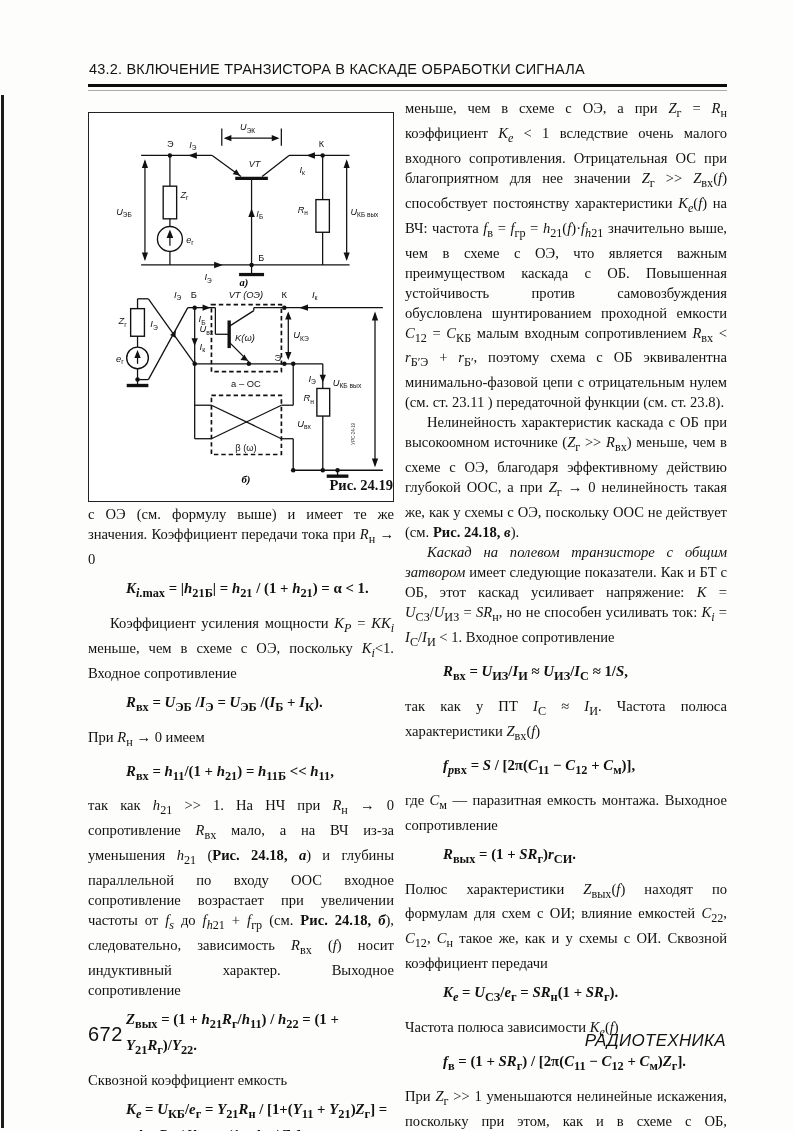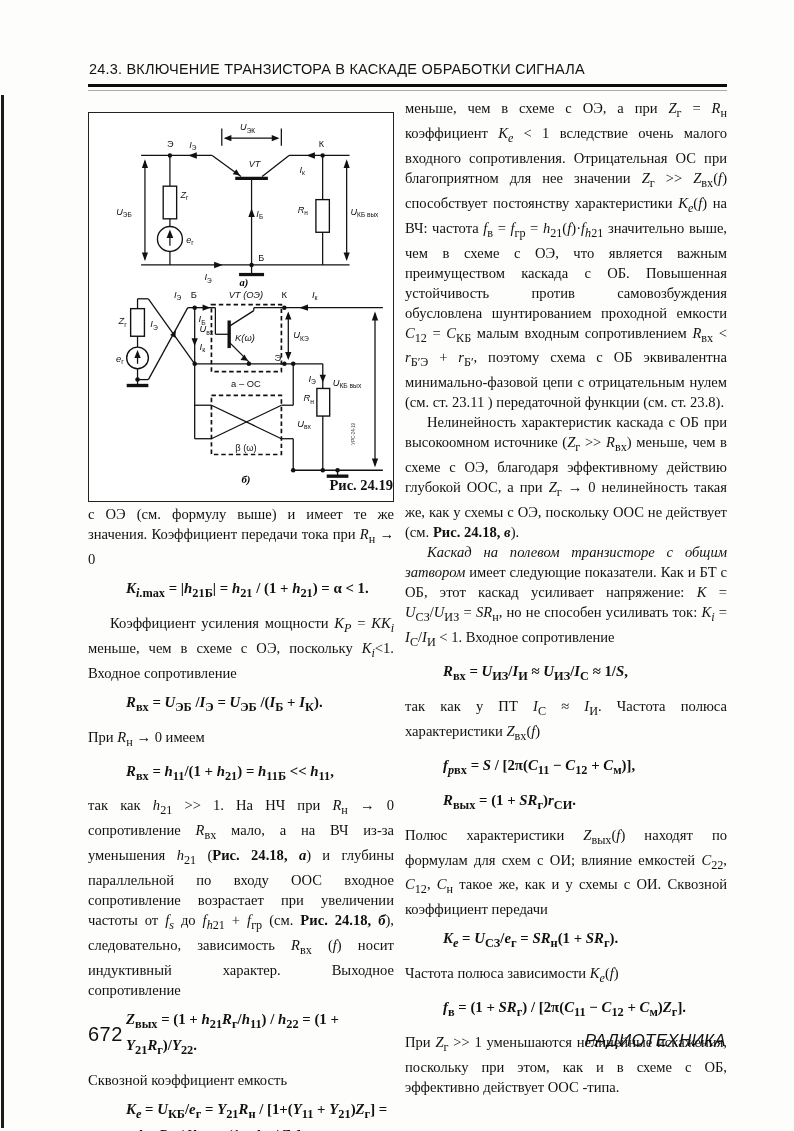--- a/index.html
+++ b/index.html
@@ -34,21 +34,21 @@
   svg .sb{font-size:6.8px;font-style:normal;}
   svg .sublab{font-family:"Liberation Serif","DejaVu Serif",serif;font-size:11px;font-weight:bold;font-style:italic;}
   svg .stamp{font-family:"Liberation Sans","DejaVu Sans",sans-serif;font-size:4.5px;fill:#444;}
 </style>
 </head>
 <body>
 
 <div class="page">
   <div class="edge-line"></div>
 
-  <div class="hdr">24.3. ВКЛЮЧЕНИЕ ТРАНЗИСТОРА В КАСКАДЕ ОБРАБОТКИ СИГНАЛА</div>
+  <div class="hdr">43.2. ВКЛЮЧЕНИЕ ТРАНЗИСТОРА В КАСКАДЕ ОБРАБОТКИ СИГНАЛА</div>
   <div class="rule1"></div>
   <div class="rule2"></div>
 
   <div class="figure-box">
 
     <svg class="svg-a" width="292" height="171" viewBox="0 0 304 178">
 
       <line class="w" x1="48" y1="40" x2="122" y2="40"></line>
       <line class="w" x1="202" y1="40" x2="265" y2="40"></line>
       <line class="w" x1="48" y1="154" x2="265" y2="154"></line>
@@ -251,20 +251,21 @@
       <p class="para">Сквозной коэффициент емкость</p>
       <div class="formula"><i>K<sub>e</sub></i> = <i>U</i><sub>КБ</sub>/<i>e</i><sub>г</sub> = <i>Y</i><sub>21</sub><i>R</i><sub>н</sub> / [1+(<i>Y</i><sub>11</sub> + <i>Y</i><sub>21</sub>)<i>Z</i><sub>г</sub>] =<br>= <i>h</i><sub>21</sub><i>R</i><sub>н</sub> / [<i>h</i><sub>11</sub> + (1 + <i>h</i><sub>21</sub>)<i>Z</i><sub>г</sub>]</div>
     </div>
   <div class="col" style="left:405px;top:98px;width:322px;">
       <p class="para">меньше, чем в схеме с ОЭ, а при <i>Z</i><sub>г</sub> = <i>R</i><sub>н</sub> коэффициент <i>K<sub>e</sub></i> &lt; 1 вследствие очень малого входного сопротивления. Отрицательная ОС при благоприятном для нее значении <i>Z</i><sub>г</sub> &gt;&gt; <i>Z</i><sub>вх</sub>(<i>f</i>) способствует постоянству характеристики <i>K<sub>e</sub></i>(<i>f</i>) на ВЧ: частота <i>f</i><sub>в</sub> = <i>f</i><sub>гр</sub> = <i>h</i><sub>21</sub>(<i>f</i>)·<i>f</i><sub><i>h</i>21</sub> значительно выше, чем в схеме с ОЭ, что является важным преимуществом каскада с ОБ. Повышенная устойчивость против самовозбуждения обусловлена шунтированием проходной емкости <i>C</i><sub>12</sub> = <i>C</i><sub>КБ</sub> малым входным сопротивлением <i>R</i><sub>вх</sub> &lt; <i>r</i><sub>Б′Э</sub> + <i>r</i><sub>Б′</sub>, поэтому схема с ОБ эквивалентна минимально-фазовой цепи с отрицательным нулем (см. ст. 23.11 ) передаточной функции (см. ст. 23.8).</p>
       <p class="para indent">Нелинейность характеристик каскада с ОБ при высокоомном источнике (<i>Z</i><sub>г</sub> &gt;&gt; <i>R</i><sub>вх</sub>) меньше, чем в схеме с ОЭ, благодаря эффективному действию глубокой ООС, а при <i>Z</i><sub>г</sub> → 0 нелинейность такая же, как у схемы с ОЭ, поскольку ООС не действует (см. <b>Рис. 24.18, <i>в</i></b>).</p>
       <p class="para indent"><i>Каскад на полевом транзисторе с общим затвором</i> имеет следующие показатели. Как и БТ с ОБ, этот каскад усиливает напряжение: <i>K</i> = <i>U</i><sub>СЗ</sub>/<i>U</i><sub>ИЗ</sub> = <i>SR</i><sub>н</sub>, но не способен усиливать ток: <i>K<sub>i</sub></i> = <i>I</i><sub>С</sub>/<i>I</i><sub>И</sub> &lt; 1. Входное сопротивление</p>
       <div class="formula"><i>R</i><sub>вх</sub> = <i>U</i><sub>ИЗ</sub>/<i>I</i><sub>И</sub> ≈ <i>U</i><sub>ИЗ</sub>/<i>I</i><sub>С</sub> ≈ 1/<i>S</i>,</div>
       <p class="para">так как у ПТ <i>I</i><sub>С</sub> ≈ <i>I</i><sub>И</sub>. Частота полюса характеристики <i>Z</i><sub>вх</sub>(<i>f</i>)</p>
       <div class="formula"><i>f</i><sub><i>р</i>вх</sub> = <i>S</i> / [2π(<i>C</i><sub>11</sub> − <i>C</i><sub>12</sub> + <i>C</i><sub>м</sub>)],</div>
+      <p class="para">где <i>C</i><sub>м</sub> — паразитная емкость монтажа. Выходное сопротивление</p>
       <div class="formula"><i>R</i><sub>вых</sub> = (1 + <i>SR</i><sub>г</sub>)<i>r</i><sub>СИ</sub>.</div>
       <p class="para">Полюс характеристики <i>Z</i><sub>вых</sub>(<i>f</i>) находят по формулам для схем с ОИ; влияние емкостей <i>C</i><sub>22</sub>, <i>C</i><sub>12</sub>, <i>C</i><sub>н</sub> такое же, как и у схемы с ОИ. Сквозной коэффициент передачи</p>
       <div class="formula"><i>K<sub>e</sub></i> = <i>U</i><sub>СЗ</sub>/<i>e</i><sub>г</sub> = <i>SR</i><sub>н</sub>(1 + <i>SR</i><sub>г</sub>).</div>
       <p class="para">Частота полюса зависимости <i>K<sub>e</sub></i>(<i>f</i>)</p>
       <div class="formula"><i>f</i><sub>в</sub> = (1 + <i>SR</i><sub>г</sub>) / [2π(<i>C</i><sub>11</sub> − <i>C</i><sub>12</sub> + <i>C</i><sub>м</sub>)<i>Z</i><sub>г</sub>].</div>
       <p class="para">При <i>Z</i><sub>г</sub> &gt;&gt; 1 уменьшаются нелинейные искажения, поскольку при этом, как и в схеме с ОБ, эффективно действует ООС -типа.</p>
     </div>
 
   <div class="footer-num">672</div>
   <div class="footer-brand">РАДИОТЕХНИКА</div>

